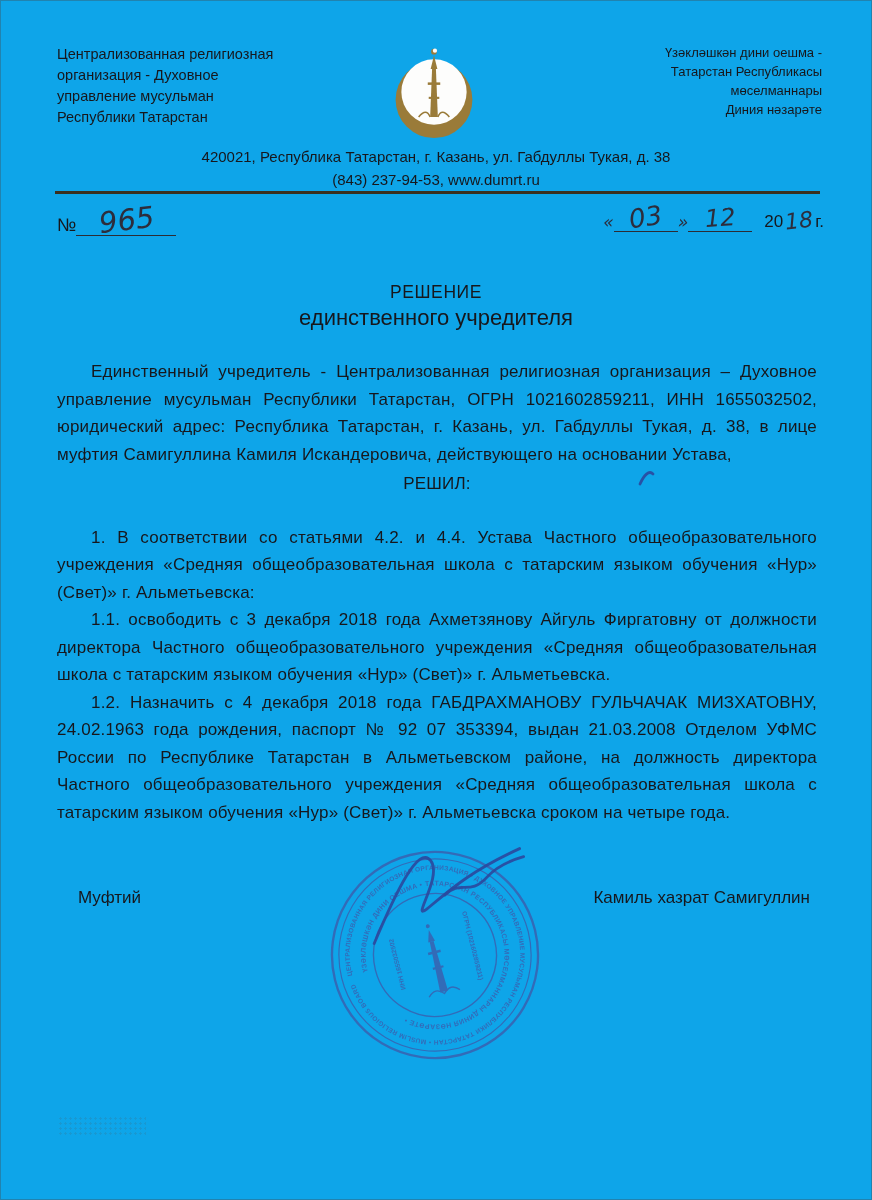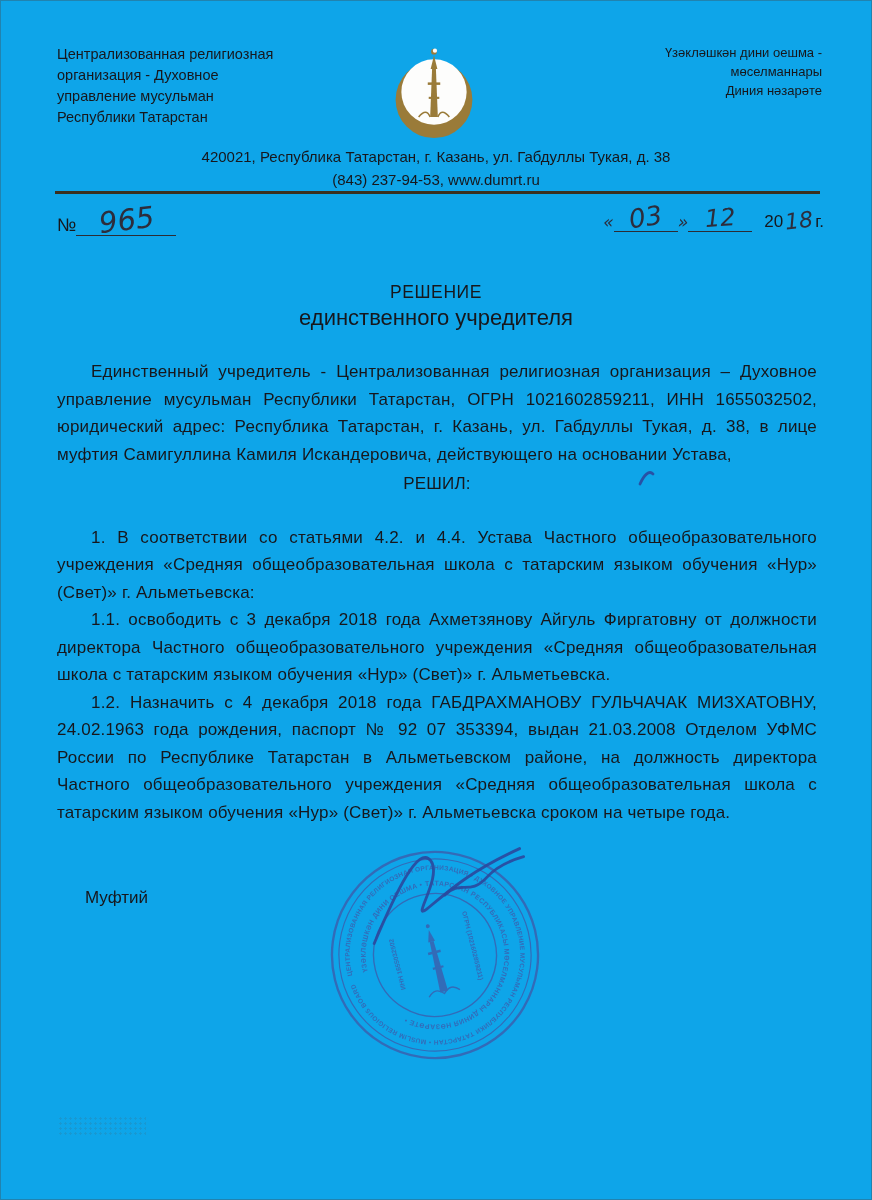--- a/index.html
+++ b/index.html
@@ -27,21 +27,21 @@
   .hw-year{font-size:22px;display:inline-block;transform:rotate(-6deg);line-height:1;margin:0 2px;}
   .year-print{margin-left:12px;}
   
   .title{position:absolute;left:0;right:0;top:282px;text-align:center;font-size:17.5px;font-weight:normal;letter-spacing:.6px;}
   .subtitle{position:absolute;left:0;right:0;top:305px;text-align:center;font-size:22px;}
   
   .body{position:absolute;left:57px;width:760px;top:358px;font-size:17px;line-height:1.62;letter-spacing:.2px;text-align:justify;}
   .body p{margin:0;text-indent:34px;}
   .resolved{text-align:center;text-indent:0 !important;margin:2px 0 26px 0 !important;font-size:17px;}
   
-  .sign-left{position:absolute;left:85px;top:888px;font-size:17px;}
+  .sign-left{position:absolute;left:78px;top:888px;font-size:17px;}
   .sign-right{position:absolute;right:62px;top:888px;font-size:17px;}
   .stamp{position:absolute;left:326px;top:846px;width:218px;height:218px;opacity:.82;transform:rotate(-14deg);}
   .st-ring{fill:none;stroke:var(--stamp-blue);}
   .st-text{fill:var(--stamp-blue);font-family:"Liberation Sans",sans-serif;font-weight:bold;}
   .st-fill{fill:var(--stamp-blue);}
   .signature{position:absolute;left:352px;top:826px;width:212px;height:132px;}
   .signature path, .penmark path{stroke:var(--ink-blue);stroke-width:2.8;fill:none;stroke-linecap:round;opacity:.92;}
   .penmark{position:absolute;left:636px;top:466px;width:20px;height:22px;}
   
   .gold-fill{fill:var(--logo-gold);}
@@ -69,20 +69,21 @@
     <rect class="gold-fill" x="43.5" y="46" width="13" height="2.6"></rect>
     <rect class="gold-fill" x="44.5" y="61" width="11" height="2.2"></rect>
     <polygon class="gold-fill" points="50,18 53.5,32 46.5,32"></polygon>
     <circle class="gold-fill" cx="50" cy="14" r="3"></circle>
     <circle class="gold-carve" cx="51" cy="13" r="2.2"></circle>
     <path d="M34,82 Q42,72 46,82 M54,82 Q58,72 66,82" fill="none" stroke="#9a7b39" stroke-width="1.6"></path>
   </svg>
 
   <div class="header-right">
     <div>Үзәкләшкән дини оешма -</div>
+    <div>Татарстан Республикасы</div>
     <div>мөселманнары</div>
     <div>Диния нәзарәте</div>
   </div>
 
   <div class="address">
     <div>420021, Республика Татарстан, г. Казань, ул. Габдуллы Тукая, д. 38</div>
     <div>(843) 237-94-53, www.dumrt.ru</div>
   </div>
 
   <div class="rule"></div>
@@ -111,20 +112,21 @@
     <p>1. В соответствии со статьями 4.2. и 4.4. Устава Частного общеобразовательного учреждения «Средняя общеобразовательная школа с татарским языком обучения «Нур» (Свет)» г. Альметьевска:</p>
     <p>1.1. освободить с 3 декабря 2018 года Ахметзянову Айгуль Фиргатовну от должности директора Частного общеобразовательного учреждения «Средняя общеобразовательная школа с татарским языком обучения «Нур» (Свет)» г. Альметьевска.</p>
     <p>1.2. Назначить с 4 декабря 2018 года ГАБДРАХМАНОВУ ГУЛЬЧАЧАК МИЗХАТОВНУ, 24.02.1963 года рождения, паспорт № 92 07 353394, выдан 21.03.2008 Отделом УФМС России по Республике Татарстан в Альметьевском районе, на должность директора Частного общеобразовательного учреждения «Средняя общеобразовательная школа с татарским языком обучения «Нур» (Свет)» г. Альметьевска сроком на четыре года.</p>
   </div>
 
   <svg class="penmark" viewBox="0 0 20 22">
     <path d="M4,18 C8,9 13,4 17,8"></path>
   </svg>
 
   <div class="sign-left">Муфтий</div>
+  <div class="sign-right">Камиль хазрат Самигуллин</div>
 
   <svg class="stamp" viewBox="0 0 220 220">
     <defs>
       <path id="ring-outer" d="M110,110 m-86,0 a86,86 0 1,1 172,0 a86,86 0 1,1 -172,0"></path>
       <path id="ring-inner" d="M110,110 m-70,0 a70,70 0 1,1 140,0 a70,70 0 1,1 -140,0"></path>
     </defs>
     <circle class="st-ring" cx="110" cy="110" r="104" stroke-width="2.4"></circle>
     <circle class="st-ring" cx="110" cy="110" r="97" stroke-width="1.2"></circle>
     <circle class="st-ring" cx="110" cy="110" r="62" stroke-width="1.4"></circle>
     <text class="st-text" font-size="6.6" letter-spacing="0.3">

